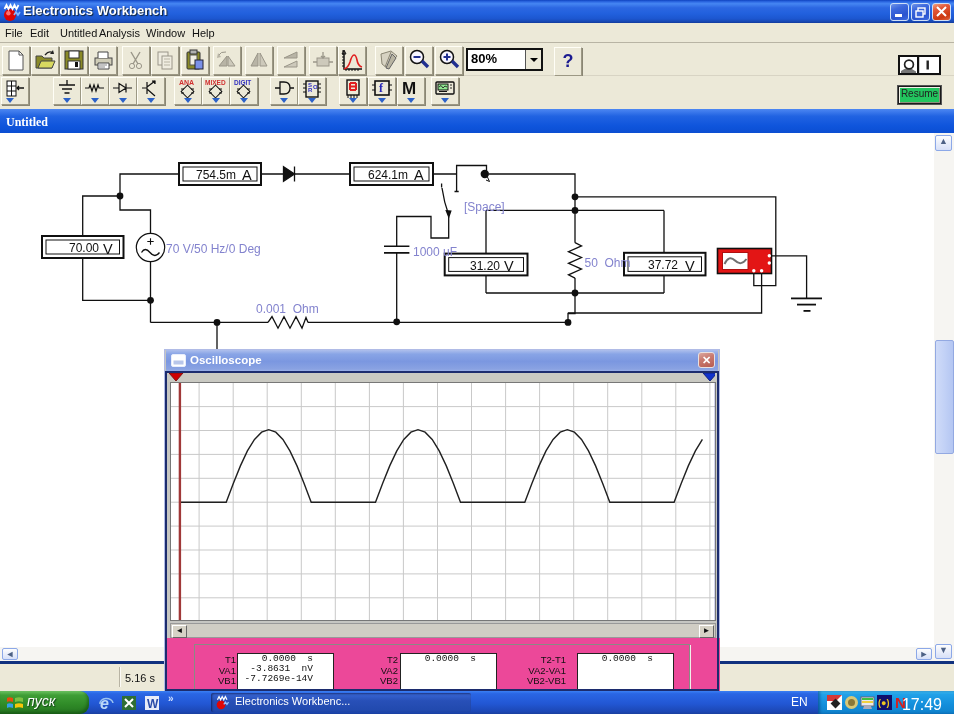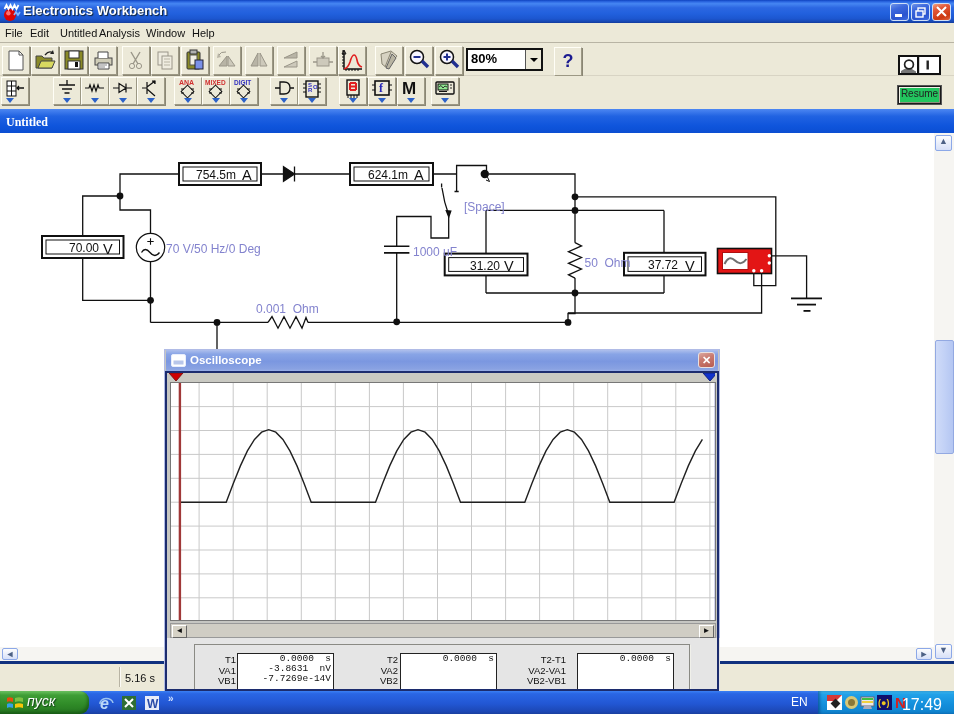--- a/index.html
+++ b/index.html
@@ -88,24 +88,24 @@
     box-sizing:border-box;color:#fff;text-align:center;font-size:11px;line-height:14px;font-weight:bold}
   #strip{position:absolute;left:2px;top:21px;width:550px;height:11px;background:#c9c9c2;
      border-top:2px solid #1c2c6e;box-sizing:border-box}
   #plot{position:absolute;left:5px;top:32px;width:546px;height:239px;background:#fff;
      border:1px solid #777;box-sizing:border-box}
   #sscroll{position:absolute;left:5px;top:273px;width:546px;height:15px;background:#d0cdc4;
      border:1px solid #999;box-sizing:border-box}
   .ssbtn{position:absolute;top:1px;width:13px;height:11px;background:#d6d2c6;
      border:1px solid #fff;border-right-color:#666;border-bottom-color:#666;
      font-size:8px;line-height:10px;text-align:center;color:#111}
-  #spanel{position:absolute;left:1px;top:288px;width:554px;height:53px;background:#e5e5e5;
+  #spanel{position:absolute;left:1px;top:288px;width:554px;height:53px;background:#ec4899;
      font-size:10px;color:#111}
   .sbox{position:absolute;top:15px;width:97px;height:40px;background:#fff;border:1px solid #222;
-     font-family:"Liberation Mono",monospace;font-size:9.5px;line-height:10.2px;text-align:right;padding-right:2px;box-sizing:border-box}
+     font-family:"Liberation Mono",monospace;font-size:9.5px;line-height:10.2px;text-align:right;padding-right:20px;box-sizing:border-box}
   .slbl{position:absolute;text-align:right;width:60px;font-size:9.5px}
 </style></head>
 <body>
 <div class="abs" id="titlebar"></div>
 <div class="abs" id="titletxt">Electronics Workbench</div>
 <svg class="abs" style="left:3px;top:2px" width="18" height="19" viewBox="0 0 18 19">
   <circle cx="7" cy="13" r="6" fill="#dd0404"></circle>
   <circle cx="5.4" cy="11.2" r="2.2" fill="#ff7070"></circle>
   <path d="M1.5,7 L3.5,3 L5.5,7 L7.5,3 L9.5,7 L11.5,3 L13.5,7 L15.5,3" stroke="#fff" stroke-width="1.7" fill="none"></path>
   <path d="M11,13 L13,10 L15,13 L17,10" stroke="#88b8ff" stroke-width="1.7" fill="none"></path>
@@ -542,20 +542,28 @@
       </svg></div>
   <div class="trayicon" style="left:121px"><svg width="16" height="16">
         <rect x="1" y="1" width="14" height="14" fill="#2f6e34"></rect>
         <path d="M4,4 L12,12 M12,4 L4,12" stroke="#fff" stroke-width="2"></path>
       </svg></div>
   <div class="trayicon" style="left:144px"><svg width="16" height="16">
         <rect x="1" y="1" width="14" height="14" fill="#e8ecf8"></rect>
         <text x="3" y="13" font-size="12" fill="#2a4ba8" font-weight="bold">W</text>
       </svg></div>
   <div style="position:absolute;left:168px;top:2px;color:#cfe0ff;font-size:10px;font-weight:bold">»</div>
+  <div id="taskbtn">
+    <svg style="position:absolute;left:4px;top:2px" width="16" height="15" viewBox="0 0 18 19">
+      <circle cx="6.5" cy="12.5" r="5.5" fill="#e00505"></circle>
+      <path d="M2,6 L4,2 L6,6 L8,2 L10,6 L12,2 L14,6" stroke="#fff" stroke-width="1.6" fill="none"></path>
+      <path d="M10,12 L12,9 L14,12 L16,9" stroke="#9ac0ff" stroke-width="1.6" fill="none"></path>
+    </svg>
+    <span>Electronics Workbenc...</span>
+  </div>
   <span style="position:absolute;left:791px;top:4px;color:#fff;font-size:12px">EN</span>
   <div id="tray">
     <div class="trayicon" style="left:9px"><svg width="15" height="15">
           <rect x="0" y="0" width="15" height="15" fill="#fff"></rect>
           <path d="M0,0 H15 L9,6 H0 Z" fill="#d43838"></path>
           <rect x="5" y="5" width="7" height="7" fill="#222" transform="rotate(45 8.5 8.5)"></rect>
         </svg></div>
     <div class="trayicon" style="left:26px"><svg width="15" height="15">
           <circle cx="7.5" cy="7.5" r="6.5" fill="#d8c878"></circle>
           <circle cx="7.5" cy="7.5" r="3.5" fill="#8a7838"></circle>

